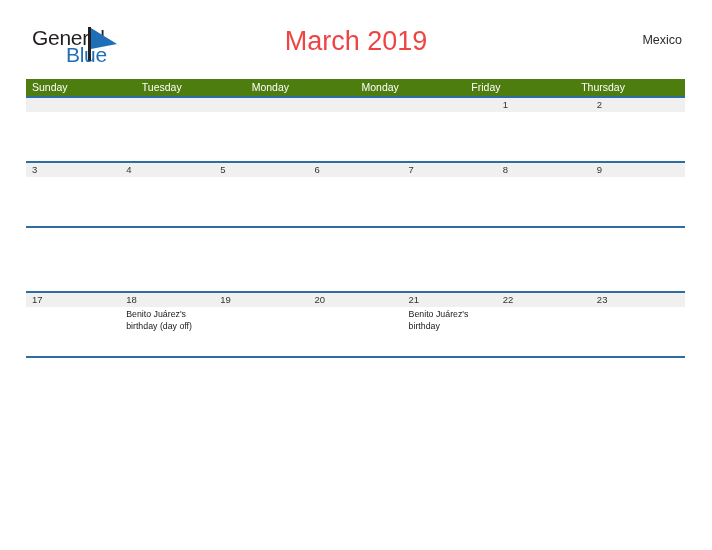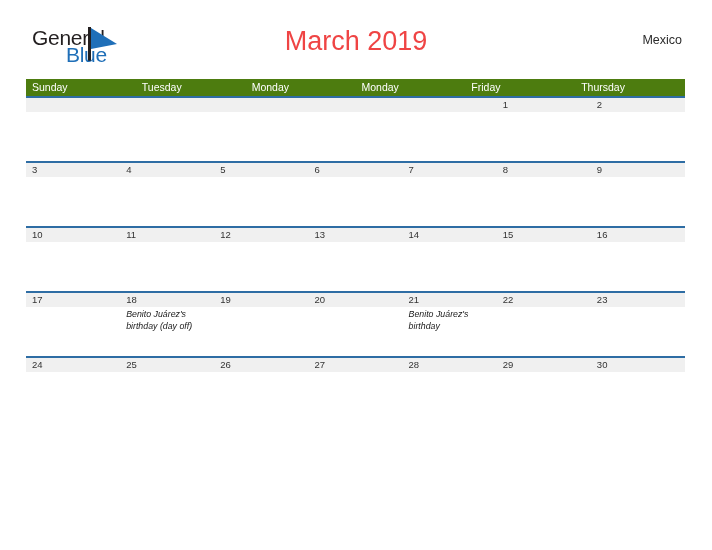--- a/index.html
+++ b/index.html
@@ -138,21 +138,20 @@
     height: 49px;
   }
   .event-cell {
     flex: 1 1 0;
     padding: 2px 8px 0 6px;
     box-sizing: border-box;
     font-size: 8.8px;
     line-height: 11.5px;
     color: #1a1a1a;
     word-wrap: break-word;
-    font-style: italic;
   }
 </style>
 </head>
 <body>
 
 <div class="page">
 
   <div class="top-bar">
 
     <div class="logo">
@@ -217,29 +216,20 @@
             <div class="event-cell"></div>
             <div class="event-cell"></div>
             <div class="event-cell"></div>
             <div class="event-cell"></div>
             <div class="event-cell"></div>
             <div class="event-cell"></div>
             <div class="event-cell"></div>
           </div>
         </div>
         <div class="week-row">
-          <div class="day-strip">
-            <div class="day-num">10</div>
-            <div class="day-num">11</div>
-            <div class="day-num">12</div>
-            <div class="day-num">13</div>
-            <div class="day-num">14</div>
-            <div class="day-num">15</div>
-            <div class="day-num">16</div>
-          </div>
           <div class="event-strip">
             <div class="event-cell"></div>
             <div class="event-cell"></div>
             <div class="event-cell"></div>
             <div class="event-cell"></div>
             <div class="event-cell"></div>
             <div class="event-cell"></div>
             <div class="event-cell"></div>
           </div>
         </div>
@@ -257,29 +247,20 @@
             <div class="event-cell"></div>
             <div class="event-cell">Benito Juárez's birthday (day off)</div>
             <div class="event-cell"></div>
             <div class="event-cell"></div>
             <div class="event-cell">Benito Juárez's birthday</div>
             <div class="event-cell"></div>
             <div class="event-cell"></div>
           </div>
         </div>
         <div class="week-row">
-          <div class="day-strip">
-            <div class="day-num">24</div>
-            <div class="day-num">25</div>
-            <div class="day-num">26</div>
-            <div class="day-num">27</div>
-            <div class="day-num">28</div>
-            <div class="day-num">29</div>
-            <div class="day-num">30</div>
-          </div>
           <div class="event-strip">
             <div class="event-cell"></div>
             <div class="event-cell"></div>
             <div class="event-cell"></div>
             <div class="event-cell"></div>
             <div class="event-cell"></div>
             <div class="event-cell"></div>
             <div class="event-cell"></div>
           </div>
         </div>

